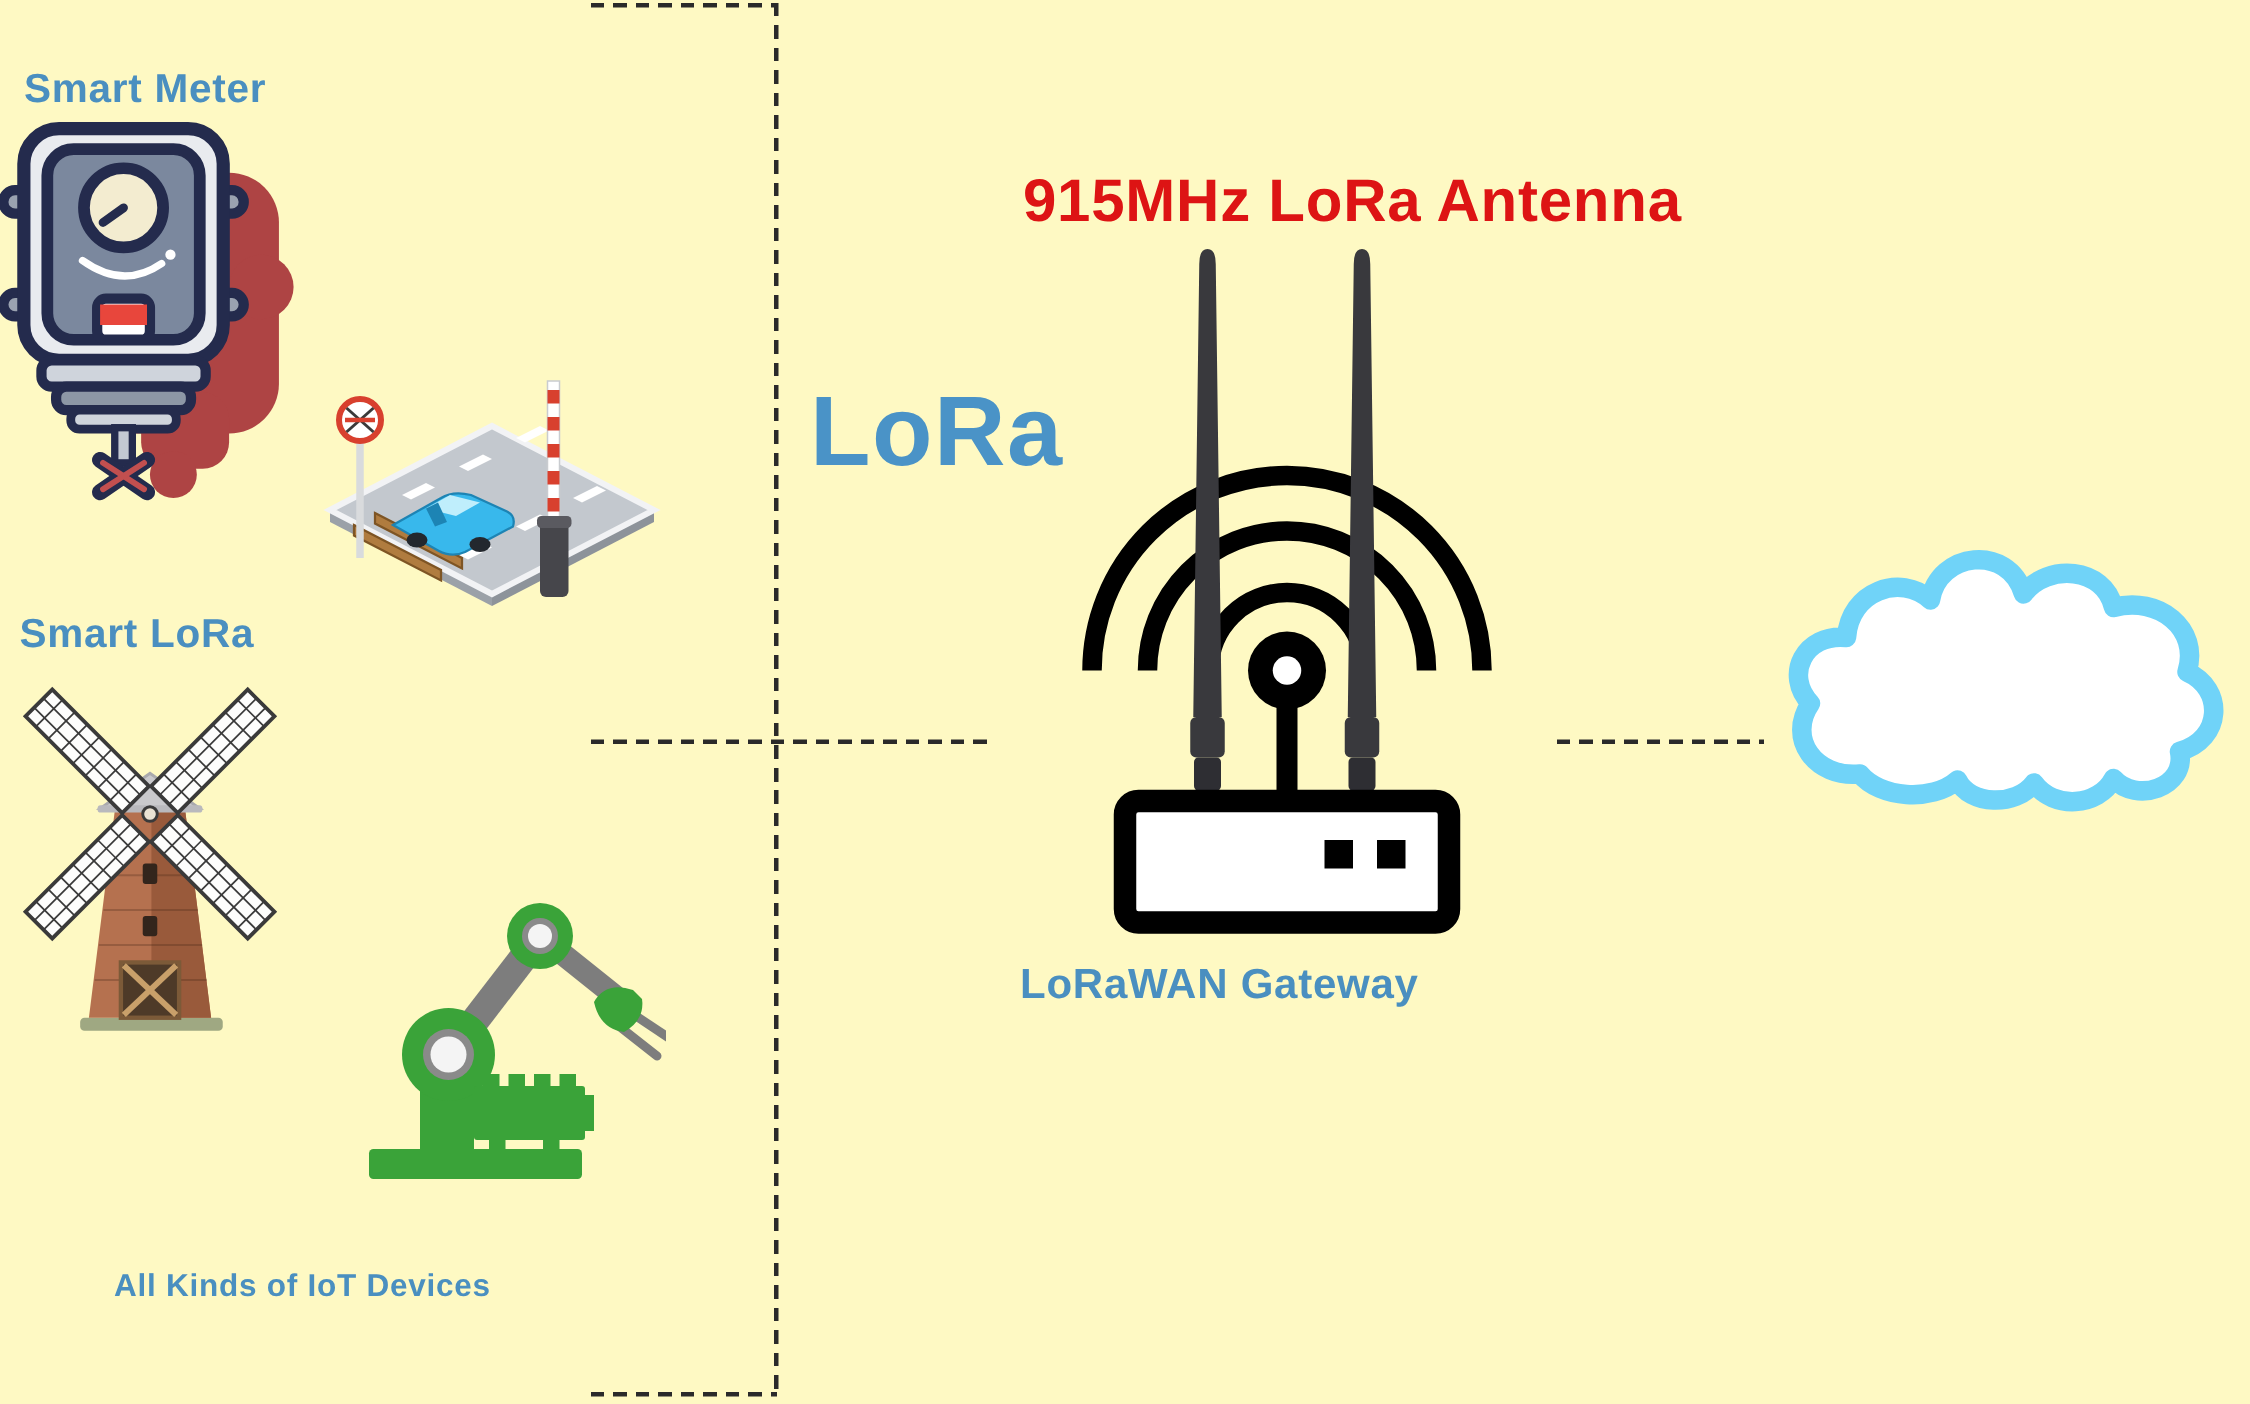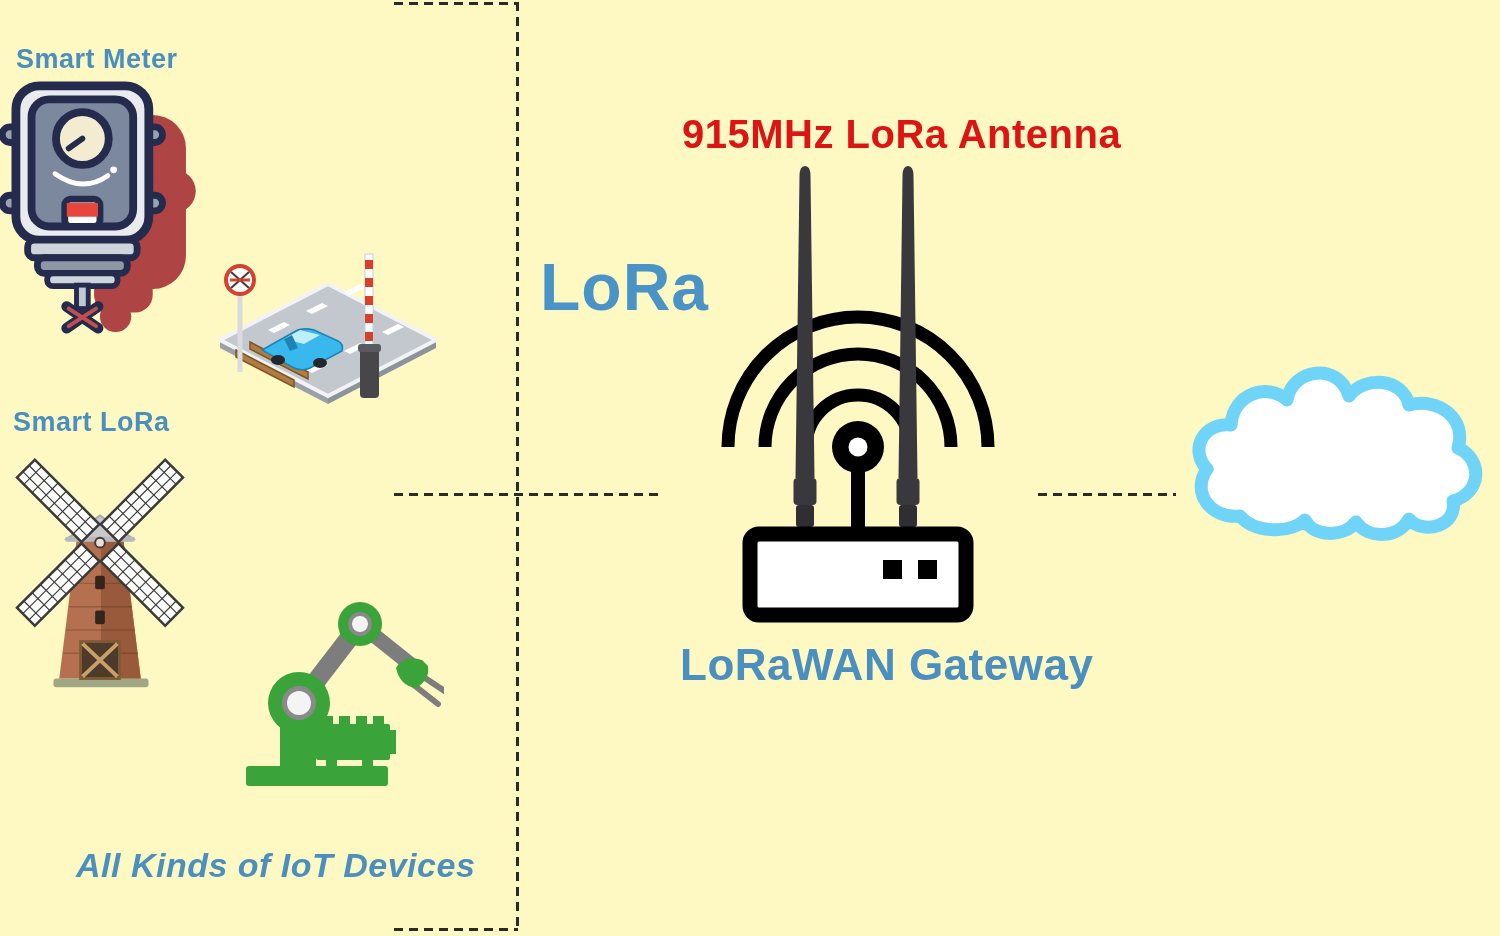--- a/index.html
+++ b/index.html
@@ -5,30 +5,30 @@
   html,body{margin:0;padding:0;background:#fff;}
   #canvas{
     position:relative;width:1500px;height:936px;background:#fef9c3;overflow:hidden;
     font-family:"Liberation Sans", sans-serif;
   }
   .abs{position:absolute;}
   .title{
     font-weight:bold;color:#4a8fc0;font-size:27px;letter-spacing:0.5px;white-space:nowrap;
   }
   .caption{
-    font-weight:bold;color:#4a8fc0;font-size:34px;letter-spacing:0.5px;white-space:nowrap;font-style:italic;
+    font-weight:bold;color:#4a8fc0;font-size:21px;letter-spacing:0.5px;white-space:nowrap;
   }
   .lora-big{
     font-weight:bold;color:#4a93c7;font-size:66px;letter-spacing:1px;white-space:nowrap;
   }
   .red-label{
     font-weight:bold;color:#dd1414;font-size:40px;letter-spacing:0.5px;white-space:nowrap;
   }
   .gateway-label{
-    font-weight:bold;color:#4a8fc0;font-size:44px;letter-spacing:0.5px;white-space:nowrap;
+    font-weight:bold;color:#4a8fc0;font-size:28px;letter-spacing:0.5px;white-space:nowrap;
   }
   .datacenter-label{
     font-weight:bold;color:#4a8fc0;font-size:37px;text-align:center;white-space:nowrap;
   }
   .dash-h{
     height:3px;
     background:repeating-linear-gradient(90deg,#2a2a2a 0 9px,transparent 9px 15px);
   }
   .dash-v{
     width:3px;

